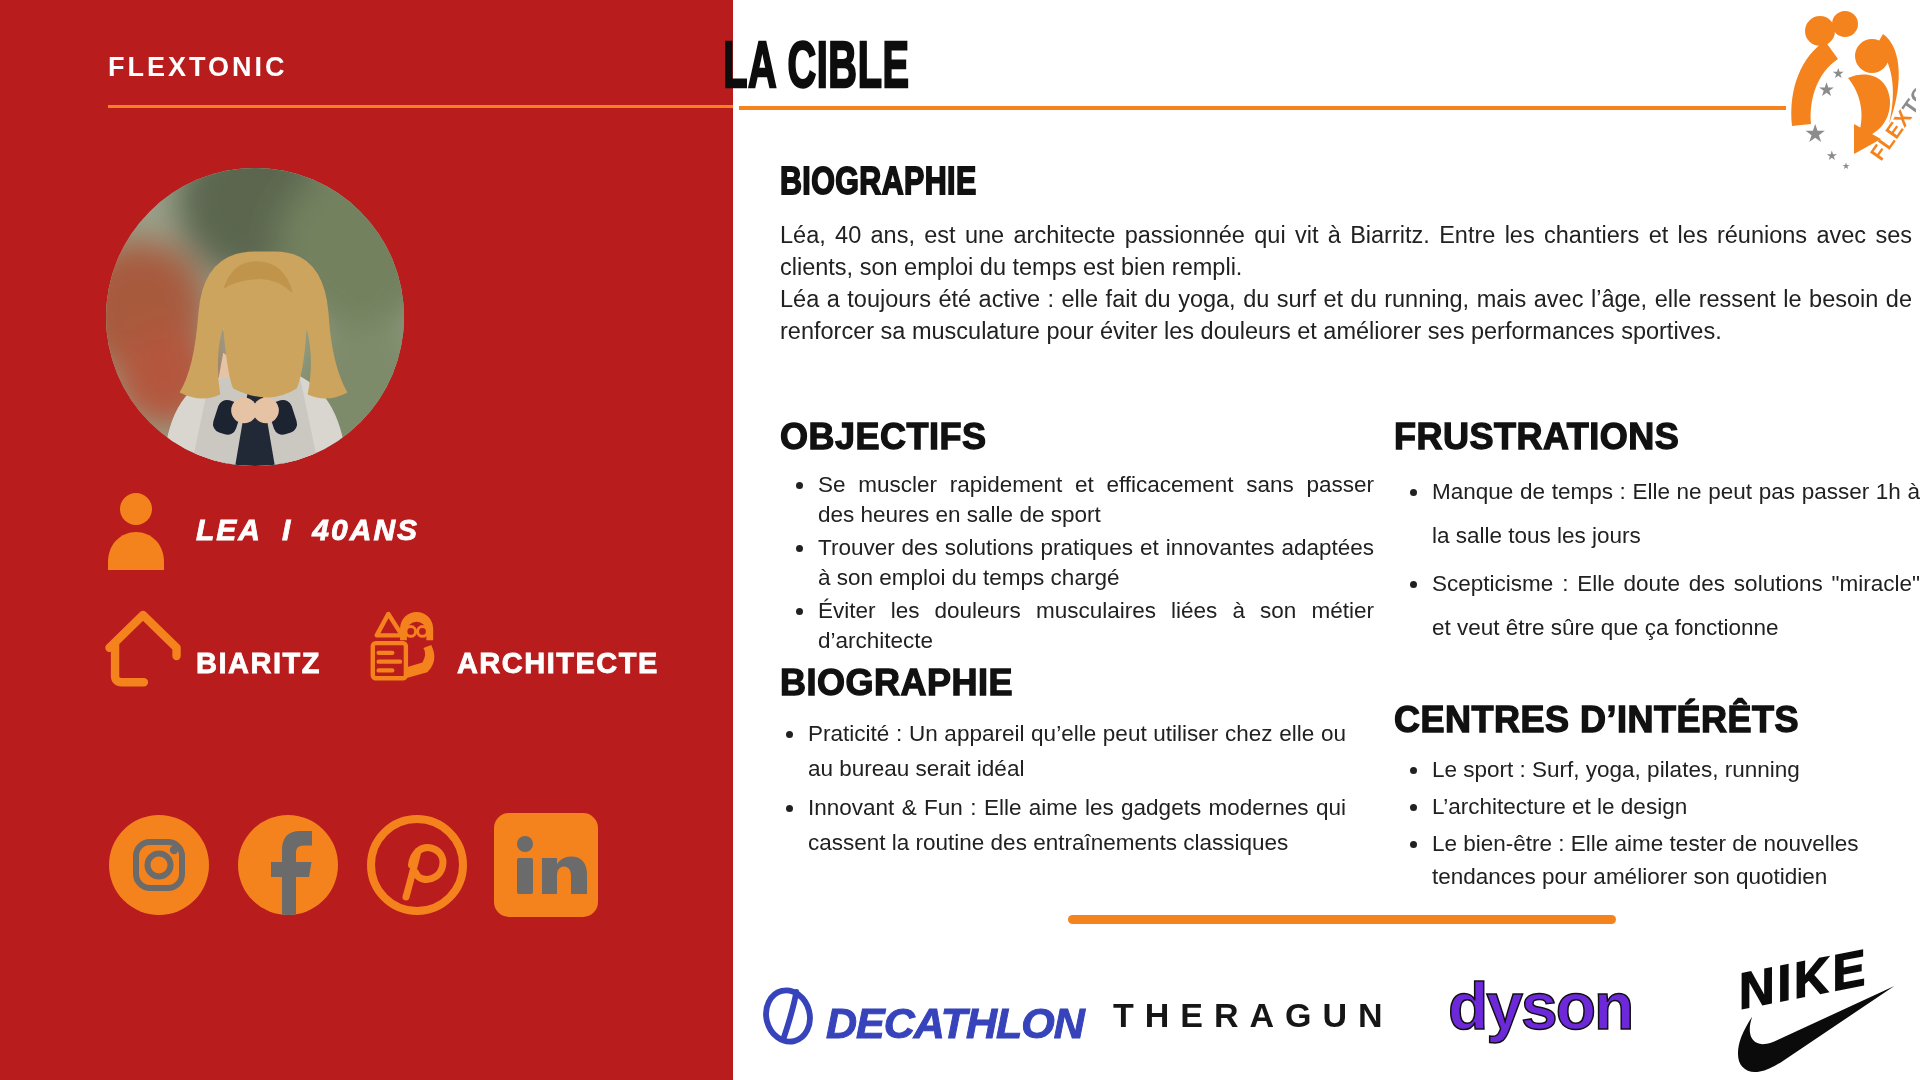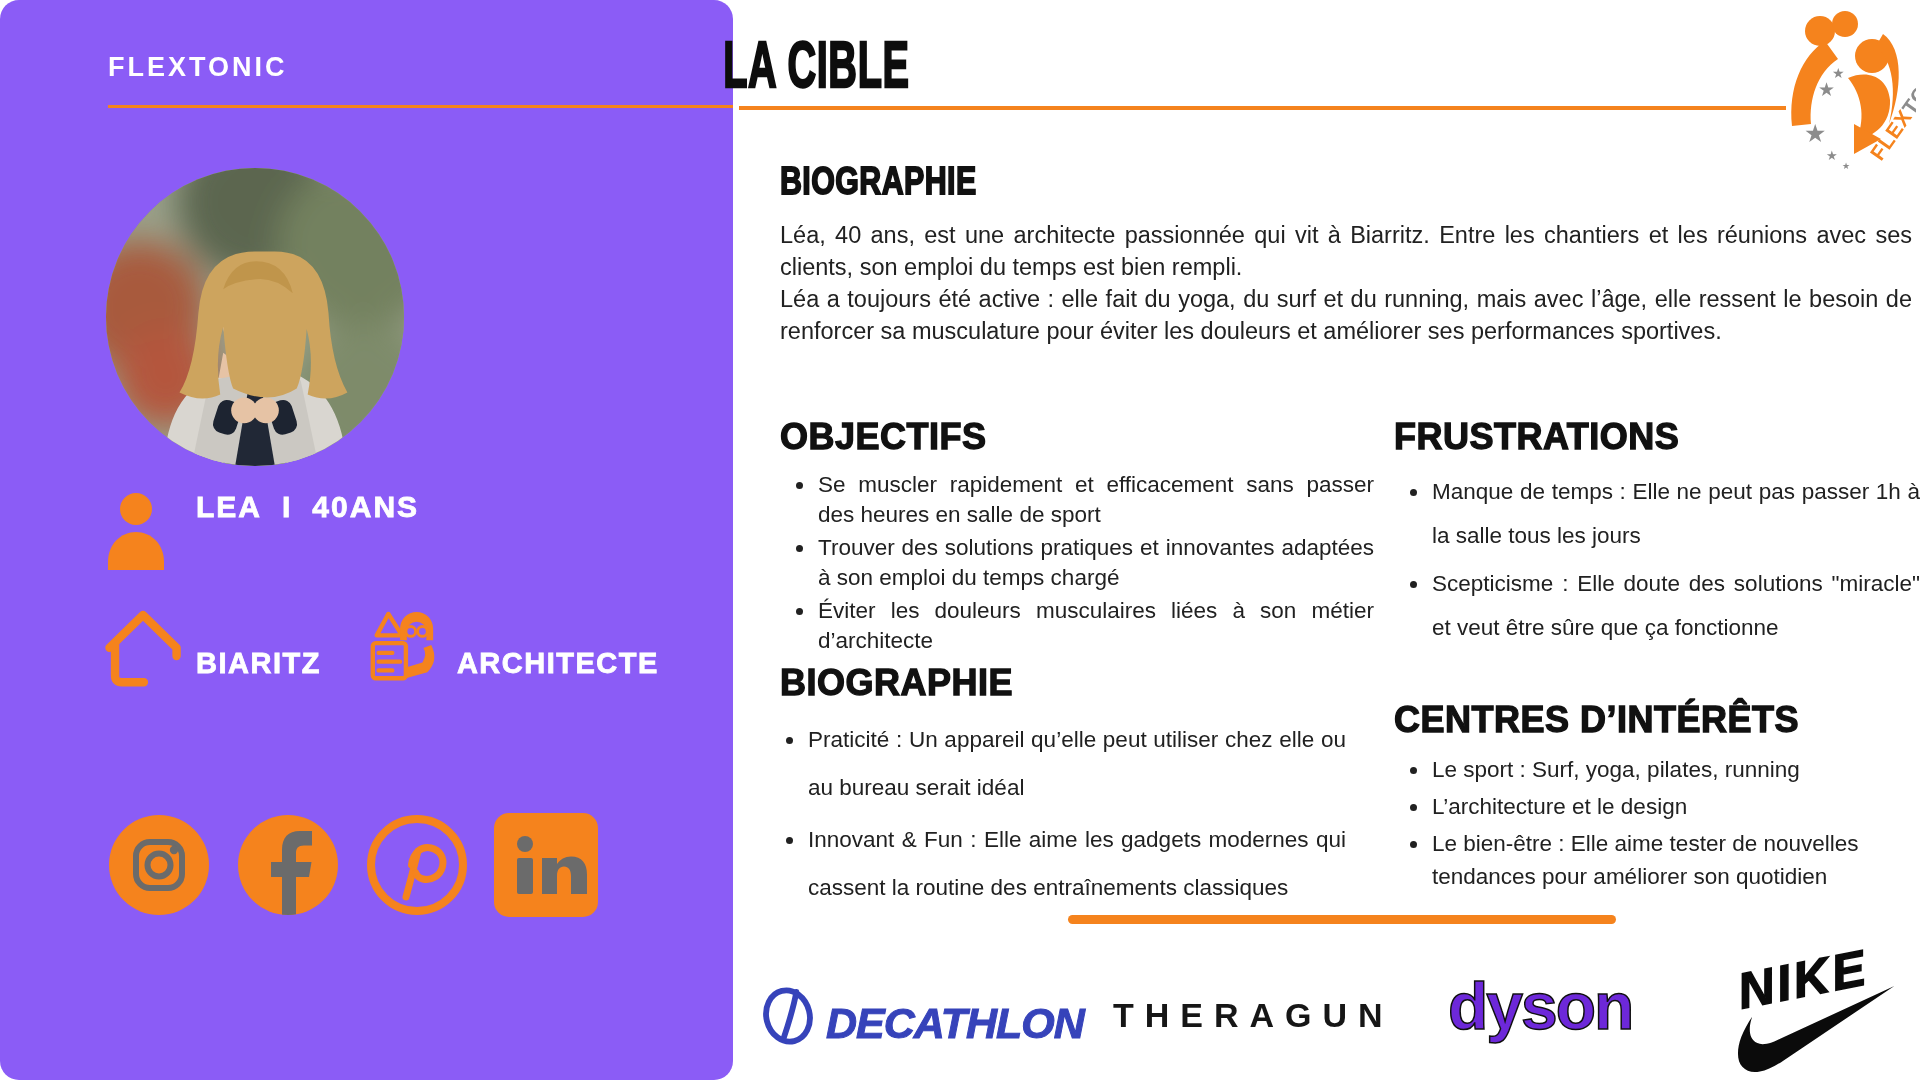--- a/index.html
+++ b/index.html
@@ -2,27 +2,27 @@
 <html><head>
 <meta charset="utf-8">
 <style>
   * { box-sizing: border-box; }
   html,body { margin:0; padding:0; }
   body {
     width:1920px; height:1080px; position:relative; overflow:hidden;
     background:#ffffff; font-family:"Liberation Sans", sans-serif; color:#1d1d1d;
   }
   
-  .sidebar { position:absolute; left:0; top:0; width:733px; height:1080px; background:#8b5cf6;border-radius:19px; }
+  .sidebar { position:absolute; left:0; top:0; width:733px; height:1080px; background:#b91c1c; }
   .brand { position:absolute; left:108px; top:52px; font-size:27px; font-weight:700; letter-spacing:3px; color:#ffffff; }
   .sidebar-rule { position:absolute; left:108px; top:105px; width:625px; height:3px; background:#F5831D; }
   .avatar-wrap { position:absolute; left:106px; top:168px; width:298px; height:298px; border-radius:50%; overflow:hidden; background:#8d927e; }
   .avatar-wrap svg { display:block; width:100%; height:100%; }
 
-  .id-row { position:absolute; left:104px; top:490px; display:flex; align-items:flex-start; }
+  .id-row { position:absolute; left:104px; top:490px; display:flex; align-items:center;font-style:italic; }
   .id-text { margin-left:28px; color:#fff; font-size:30px; font-weight:700; letter-spacing:2px; -webkit-text-stroke:0.8px #fff; }
   .id-sep { display:inline-block; margin:0 20px; }
 
   .loc-row { position:absolute; left:102px; top:600px; display:flex; align-items:flex-end; }
   .loc-label, .job-label { color:#fff; font-size:29px; font-weight:700; letter-spacing:1.5px; -webkit-text-stroke:0.8px #fff; padding-bottom:8px; }
   .loc-label { margin-left:12px; }
   .job-label { margin-left:18px; }
   .arch-icon { margin-left:44px; }
 
   .social-row { position:absolute; left:107px; top:813px; display:flex; gap:25px; }
@@ -46,21 +46,21 @@
   .col-frustrations{ left:1394px; top:416px; width:526px; }
   .col-motivations { left:780px;  top:662px; width:566px; }
   .col-interets    { left:1394px; top:656px; width:496px;margin-top:43px; }
 
   .col ul { margin:12px 0 0 0; padding-left:36px; font-size:22.5px; color:#212121; }
   .col li { margin-bottom:4px; padding-left:2px; }
   .just li { text-align:justify; }
   .col-objectifs li    { line-height:29.5px; }
   .col-frustrations li { line-height:44px; }
   .col-motivations ul  { padding-left:26px; }
-  .col-motivations li  { line-height:48px; }
+  .col-motivations li  { line-height:35px; }
   .col-interets li     { line-height:33px; text-align:left; }
 
   .divider-bar { position:absolute; left:1068px; top:915px; width:548px; height:9px; border-radius:5px; background:#F5831D; }
 
   
   .partners { position:absolute; left:758px; top:950px; width:1164px; height:125px; }
   .partner { position:absolute; display:flex; align-items:flex-end; }
   .decathlon { left:0; top:34px; gap:8px; }
   .decathlon-text { font-size:43px; font-weight:700; font-style:italic; color:#3643BA; letter-spacing:-1px; -webkit-text-stroke:1px #3643BA; }
   .theragun { left:355px; top:46px; }

